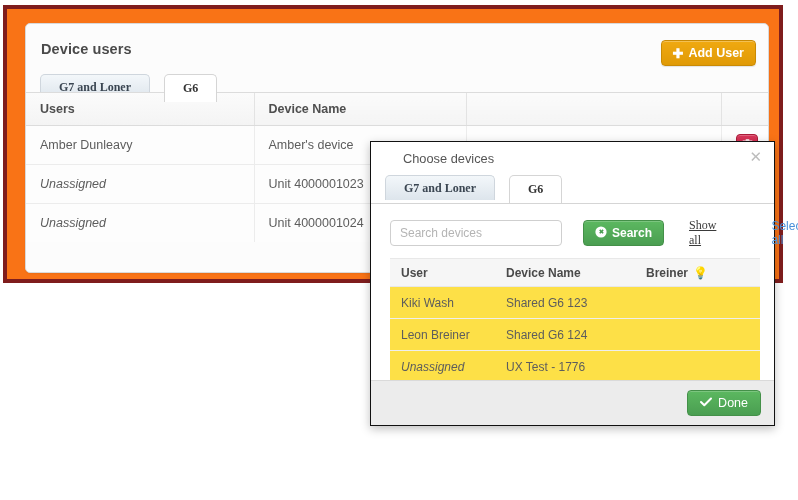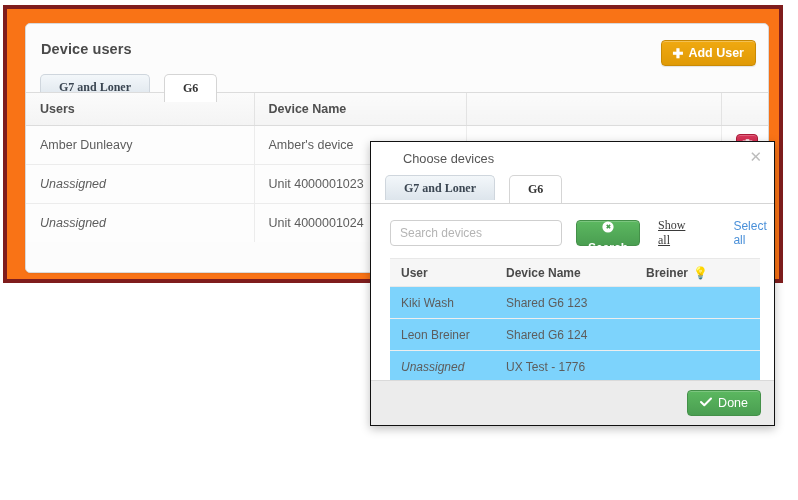--- a/index.html
+++ b/index.html
@@ -126,40 +126,40 @@
     cursor: pointer; font-family: "Liberation Sans", sans-serif;
   }
   .modal-tabs { left: 14px; top: 33px; }
   .modal-body {
     position: absolute; left: 0; top: 61px; right: 0; bottom: 45px;
     background: #ffffff;
     border-top: 1px solid #d5d5d5;
   }
   .search-row {
     position: absolute; left: 19px; top: 14px; right: 14px;
-    display: flex; align-items: center; gap: 4px;
+    display: flex; align-items: center; gap: 11px;
   }
   .search-input {
     width: 172px; height: 26px;
     border: 1px solid #cfcfcf; border-radius: 4px;
     padding: 0 9px; font-size: 12px; color: #555;
     background: #fff; outline: none;
     font-family: "Liberation Sans", sans-serif;
   }
   .search-input::placeholder { color: #b4b4b4; }
   .search-btn {
     margin-left: 10px;
     height: 26px; padding: 0 11px;
     display: flex; align-items: center; gap: 5px;
     background: linear-gradient(#5cb860,#4a9e51);
     border: 1px solid #449049;
     border-radius: 4px;
     color: #fff; font-size: 12px; font-weight: bold;
     box-shadow: inset 0 1px 0 rgba(255,255,255,.2);
-    cursor: pointer; white-space: nowrap; flex-direction: column;
+    cursor: pointer; white-space: nowrap;
   }
   .link-showall {
     margin-left: 14px; font-size: 12px; color: #3a3a3a;
     text-decoration: underline; cursor: pointer; font-weight: normal; font-family: Liberation Serif, serif;
   }
   .link-selectall {
     margin-left: 44px; font-size: 12px; color: #4a90d9;
     cursor: pointer;
   }
   .modal-table { position: absolute; left: 19px; right: 14px; top: 54px; }
@@ -167,21 +167,21 @@
   .modal-table th {
     height: 28px; font-size: 12px; font-weight: bold; color: #4a4a4a;
     background: #f6f6f6;
     border-top: 1px solid #e8e8e8;
     border-bottom: 1px solid #e8e8e8;
     padding: 0 11px; text-align: left; margin-top: 16px;
   }
   .modal-table td {
     height: 32px; font-size: 12px; color: #5d5d5d;
     border-bottom: 1px solid #eeeeee;
-    padding: 0 11px; background: #7dd3fc;
+    padding: 0 11px; background: #fde047;
   }
   .bulb { margin-left: 5px; }
   .modal-footer {
     position: absolute; left: 0; right: 0; bottom: 0; height: 45px;
     background: #ececec;
     border-top: 1px solid #dadada;
   }
   .done-btn {
     position: absolute; right: 13px; top: 9px;
     height: 26px; padding: 0 12px;

